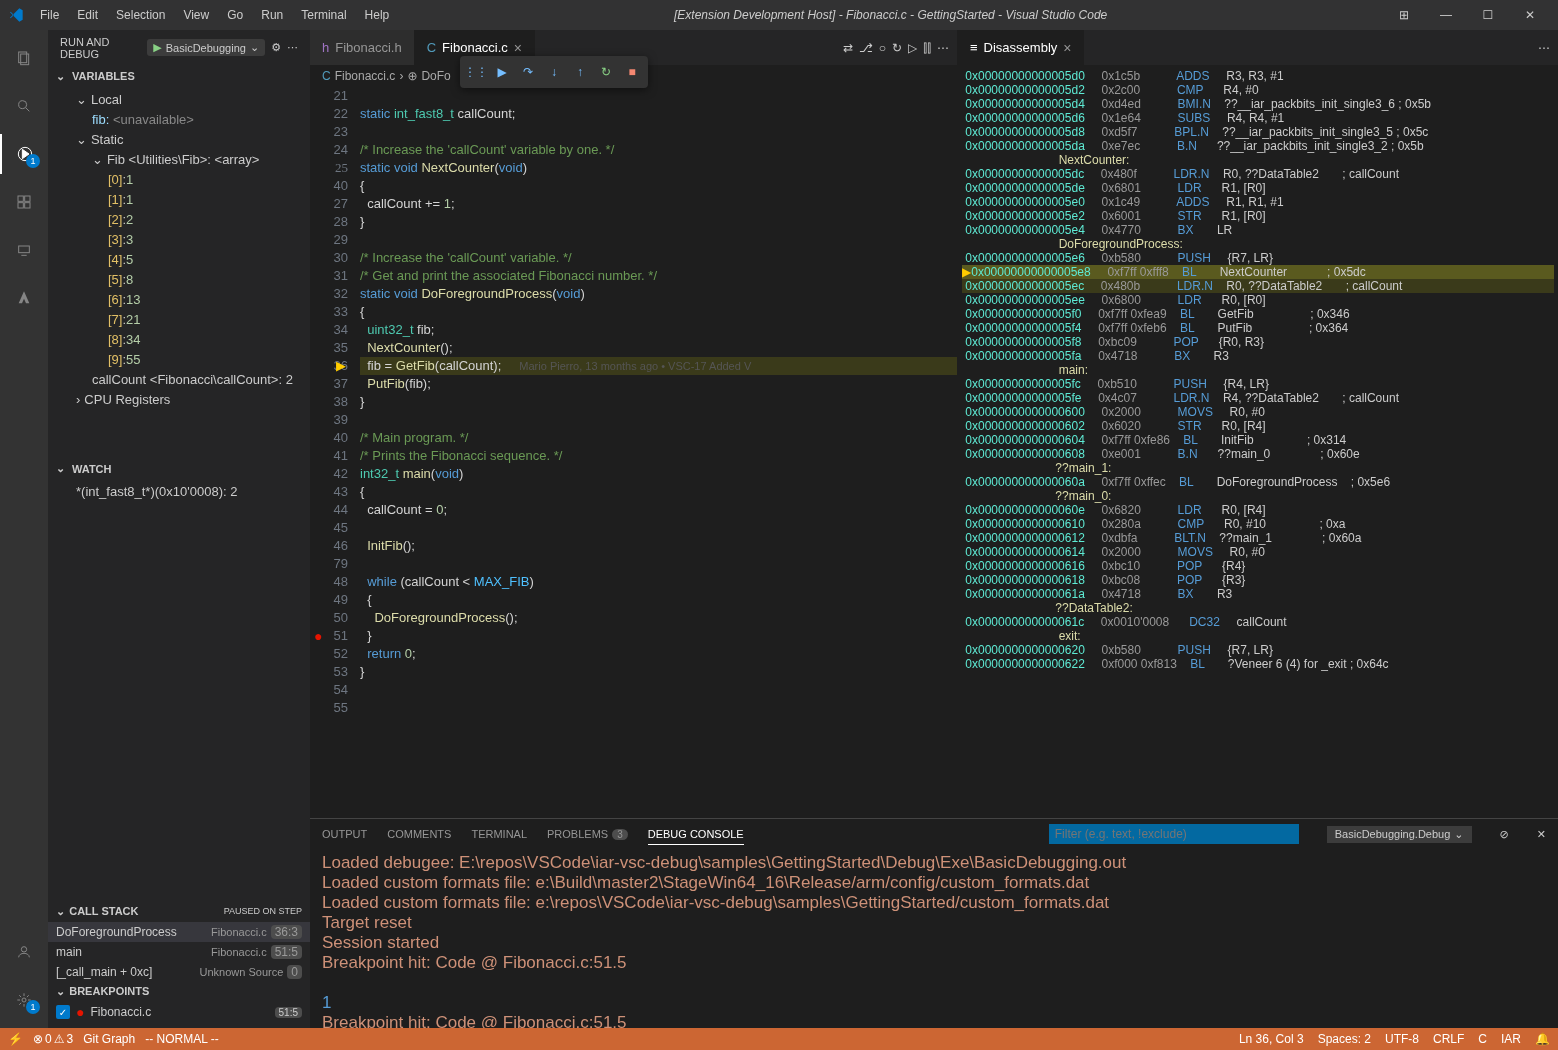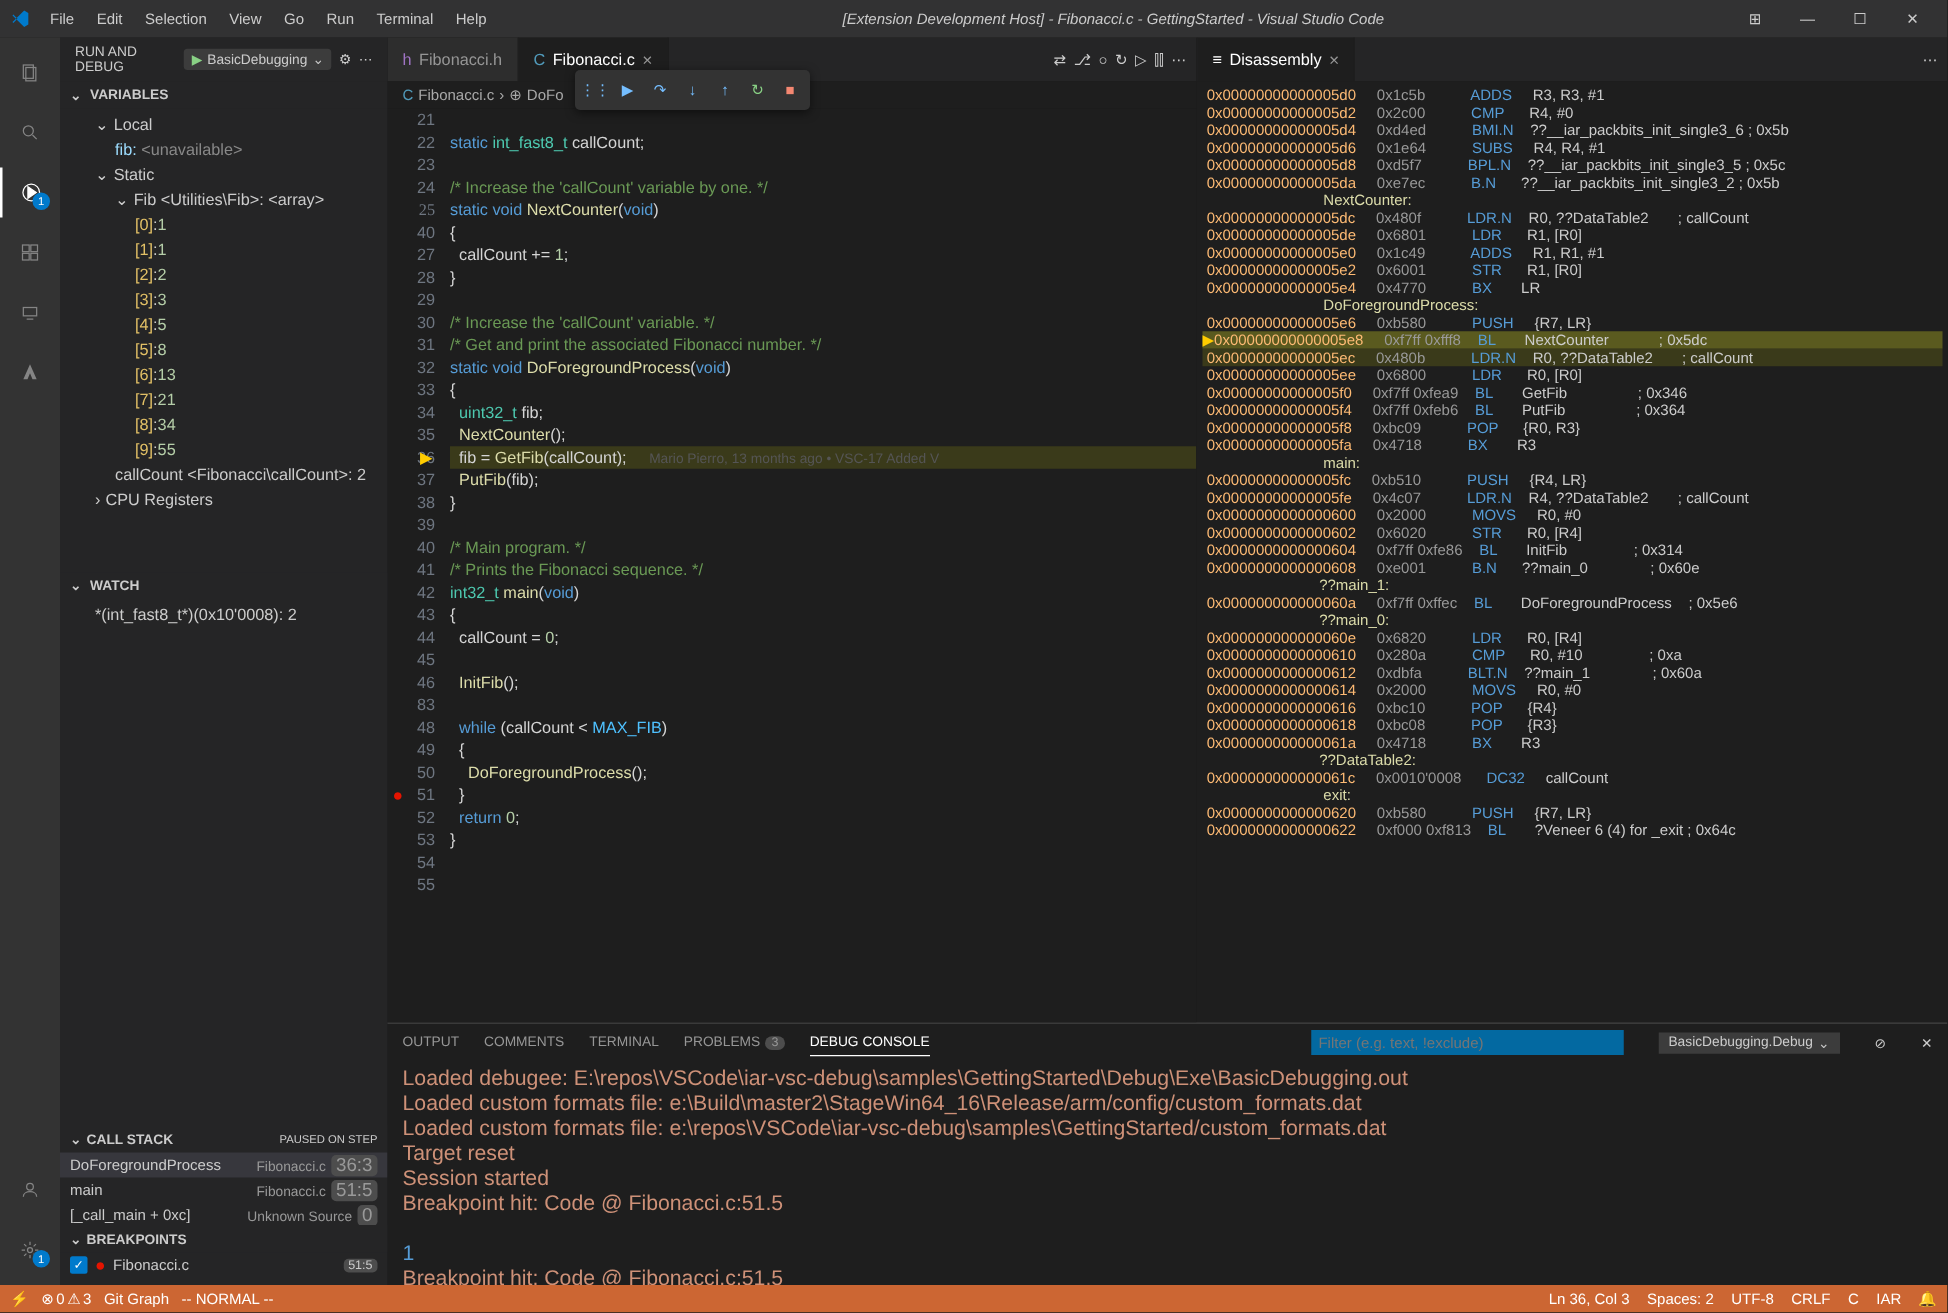--- a/index.html
+++ b/index.html
@@ -33,21 +33,21 @@
 .arr-idx { color: #e2c066; }
 .sidebar-section { flex-shrink: 0; }
 .variables-section { flex: 1; overflow: hidden; }
 .callstack-section { height: 80px; }
 .breakpoints-section { height: 48px; }
 .callstack-header { display: flex; justify-content: space-between; align-items: center; }
 .callstack-paused { font-size: 9px; color: #ccc; font-weight: normal; }
 .stack-row { display: flex; justify-content: space-between; padding: 2px 8px; height: 20px; align-items: center; font-size: 12px; }
 .stack-row.active { background: #37373d; }
 .stack-source { color: #999; font-size: 11px; }
-.stack-badge { background: #4d4d4d; padding: 0 4px; border-radius: 4px; font-size: 15px; margin-left: 4px; }
+.stack-badge { background: #4d4d4d; padding: 0 4px; border-radius: 4px; font-size: 12px; margin-left: 4px; }
 .bp-row { display: flex; align-items: center; padding: 2px 8px; gap: 6px; }
 .bp-check { width: 14px; height: 14px; background: #007acc; border-radius: 2px; display: flex; align-items: center; justify-content: center; color: #fff; font-size: 10px; }
 .bp-dot { color: #e51400; font-size: 14px; }
 .editor-area { flex: 1; display: flex; flex-direction: column; }
 .editor-split { display: flex; flex: 1; overflow: hidden; }
 .editor-left { flex: 1; display: flex; flex-direction: column; border-right: 1px solid #1e1e1e; }
 .editor-right { width: 600px; display: flex; flex-direction: column; }
 .tab-bar { height: 35px; background: #252526; display: flex; align-items: center; }
 .tab { height: 35px; padding: 0 12px; display: flex; align-items: center; gap: 6px; background: #2d2d2d; color: #969696; font-size: 13px; border-right: 1px solid #1e1e1e; }
 .tab.active { background: #1e1e1e; color: #ffffff; }
@@ -69,21 +69,21 @@
 .type { color: #4ec9b0; }
 .fn { color: #dcdcaa; }
 .comment { color: #6a9955; }
 .num { color: #b5cea8; }
 .const { color: #4fc1ff; }
 .ghost { color: #555; font-size: 11px; }
 .disasm { font-family: Consolas, monospace; font-size: 12px; line-height: 14px; white-space: pre; background: #1e1e1e; flex: 1; overflow: hidden; padding: 4px; }
 .disasm-line { height: 14px; color: #cccccc; }
 .disasm-line.hl { background: #5a5a1f; }
 .disasm-line.hl2 { background: #3a3a1a; }
-.addr { color: #fdba74; }
+.addr { color: #5eead4; }
 .hex { color: #999; }
 .mnemonic { color: #569cd6; }
 .lbl { color: #dcdcaa; }
 .panel { height: 210px; background: #1e1e1e; border-top: 1px solid #444; display: flex; flex-direction: column; }
 .panel-tabs { height: 30px; display: flex; align-items: center; padding: 0 12px; gap: 20px; font-size: 11px; }
 .panel-tab { color: #969696; text-transform: uppercase; padding: 4px 0; cursor: pointer; display:flex; align-items:center; gap:4px; }
 .panel-tab.active { color: #fff; border-bottom: 1px solid #fff; }
 .panel-tab .badge { background: #4d4d4d; border-radius: 8px; padding: 0 5px; font-size: 10px; }
 .panel-filter { margin-left: auto; }
 .panel-filter input { background: #0369a1; border: none; color: #ccc; padding: 3px 6px; width: 250px; font-size: 12px; }
@@ -388,21 +388,21 @@
               <div class="line" style="position: relative;">37</div>
               <div class="line" style="position: relative;">38</div>
               <div class="line" style="position: relative;">39</div>
               <div class="line" style="position: relative;">40</div>
               <div class="line" style="position: relative;">41</div>
               <div class="line" style="position: relative;">42</div>
               <div class="line" style="position: relative;">43</div>
               <div class="line" style="position: relative;">44</div>
               <div class="line" style="position: relative;">45</div>
               <div class="line" style="position: relative;">46</div>
-              <div class="line" style="position: relative;">83</div>
+              <div class="line" style="position: relative;">79</div>
               <div class="line" style="position: relative;">48</div>
               <div class="line" style="position: relative;">49</div>
               <div class="line" style="position: relative;">50</div>
               <div class="line" style="position: relative;"><span class="gutter-bp">●</span>51</div>
               <div class="line" style="position: relative;">52</div>
               <div class="line" style="position: relative;">53</div>
               <div class="line" style="position: relative;">54</div>
               <div class="line" style="position: relative;">55</div>
             </div>
           <div id="code-body" class="code-lines"><div class="line"> </div><div class="line"><span class="kw">static</span> <span class="type">int_fast8_t</span> callCount;</div><div class="line"> </div><div class="line"><span class="comment">/* Increase the 'callCount' variable by one. */</span></div><div class="line"><span class="kw">static</span> <span class="kw">void</span> <span class="fn">NextCounter</span>(<span class="kw">void</span>)</div><div class="line">{</div><div class="line">  callCount += <span class="num">1</span>;</div><div class="line">}</div><div class="line"> </div><div class="line"><span class="comment">/* Increase the 'callCount' variable. */</span></div><div class="line"><span class="comment">/* Get and print the associated Fibonacci number. */</span></div><div class="line"><span class="kw">static</span> <span class="kw">void</span> <span class="fn">DoForegroundProcess</span>(<span class="kw">void</span>)</div><div class="line">{</div><div class="line">  <span class="type">uint32_t</span> fib;</div><div class="line">  <span class="fn">NextCounter</span>();</div><div class="line current"><span class="arrow-gutter">▶</span>  fib = <span class="fn">GetFib</span>(callCount);     <span class="ghost">Mario Pierro, 13 months ago • VSC-17 Added V</span></div><div class="line">  <span class="fn">PutFib</span>(fib);</div><div class="line">}</div><div class="line"> </div><div class="line"><span class="comment">/* Main program. */</span></div><div class="line"><span class="comment">/* Prints the Fibonacci sequence. */</span></div><div class="line"><span class="type">int32_t</span> <span class="fn">main</span>(<span class="kw">void</span>)</div><div class="line">{</div><div class="line">  callCount = <span class="num">0</span>;</div><div class="line"> </div><div class="line">  <span class="fn">InitFib</span>();</div><div class="line"> </div><div class="line">  <span class="kw">while</span> (callCount &lt; <span class="const">MAX_FIB</span>)</div><div class="line">  {</div><div class="line">    <span class="fn">DoForegroundProcess</span>();</div><div class="line">  }</div><div class="line">  <span class="kw">return</span> <span class="num">0</span>;</div><div class="line">}</div><div class="line"> </div><div class="line"> </div></div>

